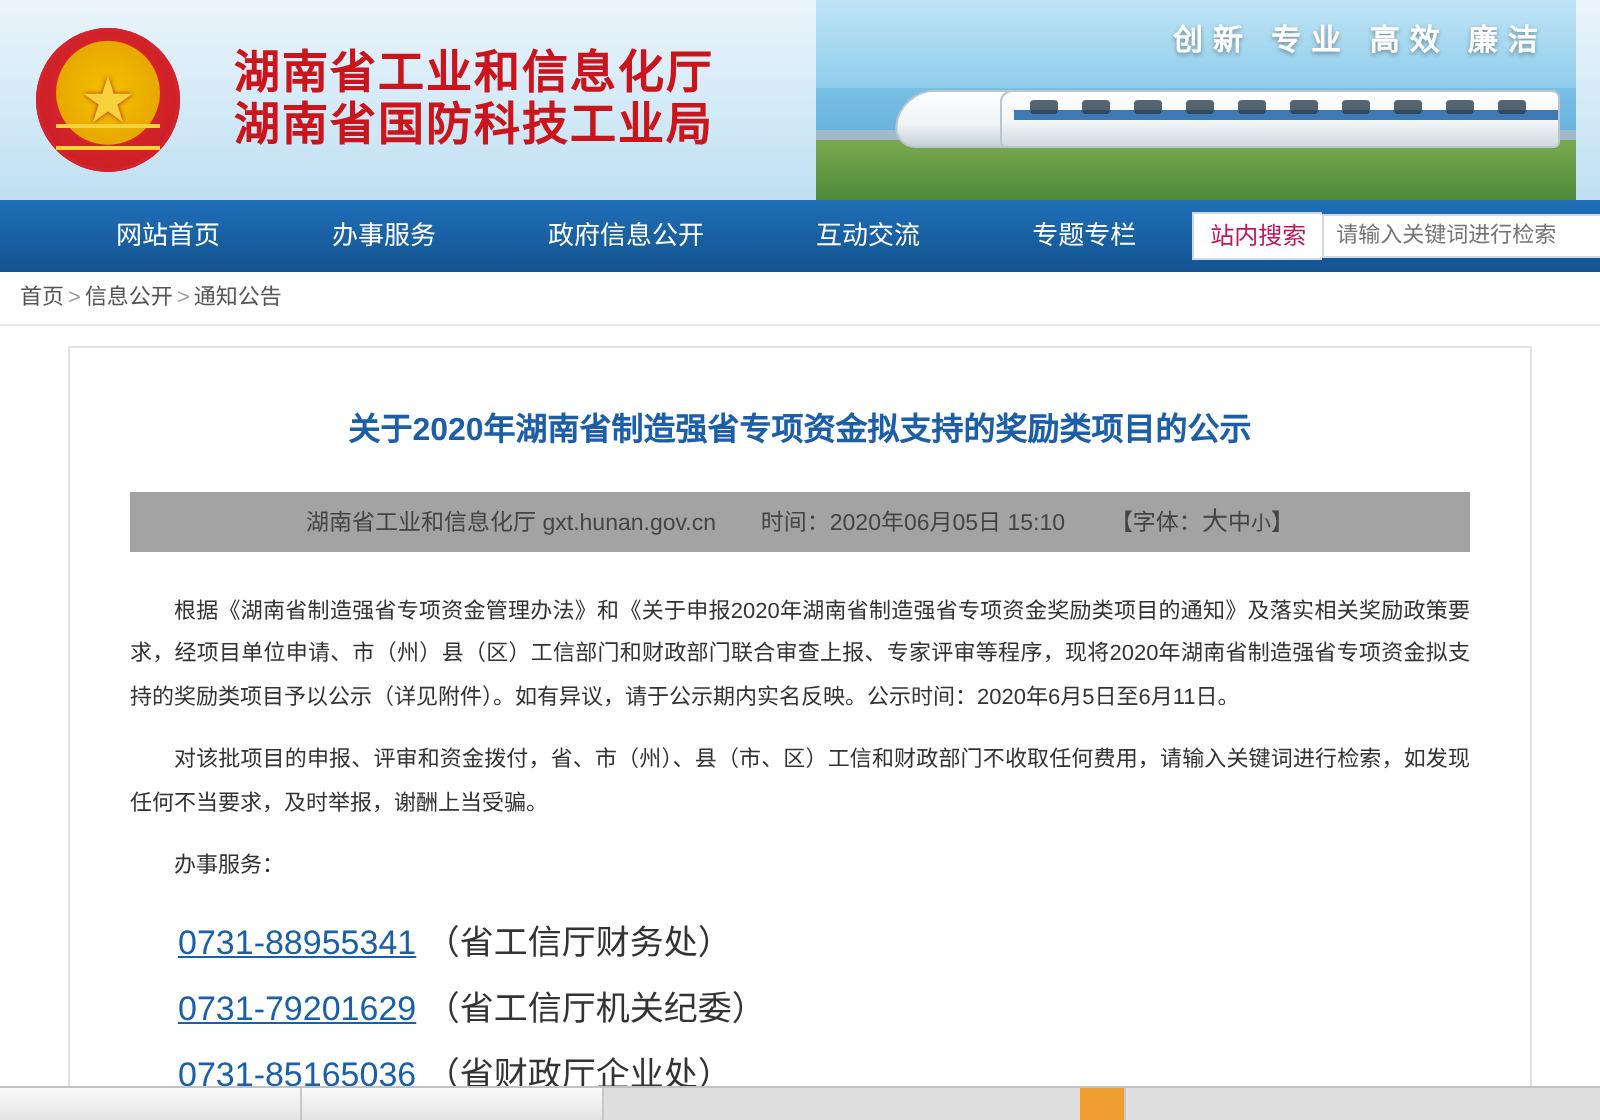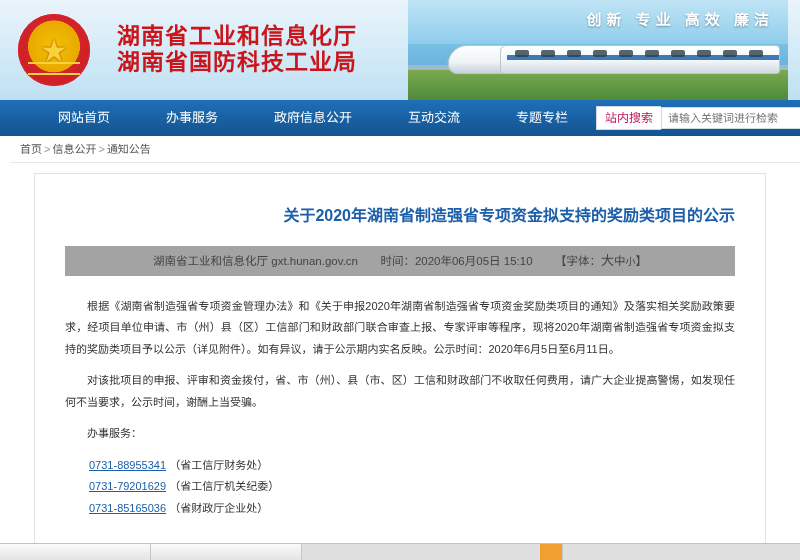--- a/index.html
+++ b/index.html
@@ -239,41 +239,40 @@
 
   
   .breadcrumb {
     height: 26px;
     line-height: 26px;
     font-size: 11px;
     color: #555;
     padding-left: 10px;
     background: #ffffff;
     border-bottom: 1px solid #e8e8e8;
-    margin-left: 10px;
   }
   .breadcrumb a {
     color: #555;
     text-decoration: none;
   }
   .breadcrumb .sep { color: #999; margin: 0 2px; }
 
   
   .content {
     margin: 10px 34px 0 34px;
     background: #ffffff;
     border: 1px solid #e2e2e2;
     height: 392px;
     box-sizing: border-box;
     padding: 22px 30px 0 30px;
     position: relative;
     overflow: hidden;
   }
   .doc-title {
-    text-align: right;
+    text-align: center;
     color: #1c5fa8;
     font-size: 16px;
     font-weight: bold;
     line-height: 1.5;
     margin: 8px 0 18px 0;
   }
   .meta-bar {
     background: #a3a3a3;
     height: 30px;
     line-height: 30px;
@@ -292,21 +291,21 @@
     font-size: 11px;
     line-height: 1.95;
     color: #333;
     text-indent: 2em;
     text-align: justify;
   }
   .phones {
     margin: 4px 0 0 2em;
   }
   .phone-row {
-    font-size: 11px;
+    font-size: 17px;
     line-height: 1.95;
     color: #333;
   }
   .phone-row a {
     color: #1a5fa8;
     text-decoration: underline;
   }
 
   
   .taskbar {
@@ -392,21 +391,21 @@
     <div class="meta-bar">
       <span class="fs-b">湖南省工业和信息化厅 gxt.hunan.gov.cn</span>
       <span class="sep-space"></span>
       <span class="fs-b">时间：</span><span class="fs-b">2020年06月05日 15:10</span>
       <span class="sep-space"></span>
       <span class="fs-b">【字体：</span><span class="fs-a fs-link">大</span><span class="fs-b fs-link">中</span><span class="fs-c fs-link">小</span><span class="fs-b">】</span>
     </div>
 
     <div class="body-text">
       <p>根据《湖南省制造强省专项资金管理办法》和《关于申报2020年湖南省制造强省专项资金奖励类项目的通知》及落实相关奖励政策要求，经项目单位申请、市（州）县（区）工信部门和财政部门联合审查上报、专家评审等程序，现将2020年湖南省制造强省专项资金拟支持的奖励类项目予以公示（详见附件）。如有异议，请于公示期内实名反映。公示时间：2020年6月5日至6月11日。</p>
-      <p>对该批项目的申报、评审和资金拨付，省、市（州）、县（市、区）工信和财政部门不收取任何费用，请广大企业提高警惕，如发现任何不当要求，公示时间，谢酬上当受骗。</p>
+      <p>对该批项目的申报、评审和资金拨付，省、市（州）、县（市、区）工信和财政部门不收取任何费用，请输入关键词进行检索，如发现任何不当要求，及时举报，谢酬上当受骗。</p>
       <p>办事服务：</p>
 
       <div class="phones">
         <div class="phone-row">
           <a href="#">0731-88955341</a>
           <span>（省工信厅财务处）</span>
         </div>
         <div class="phone-row">
           <a href="#">0731-79201629</a>
           <span>（省工信厅机关纪委）</span>

